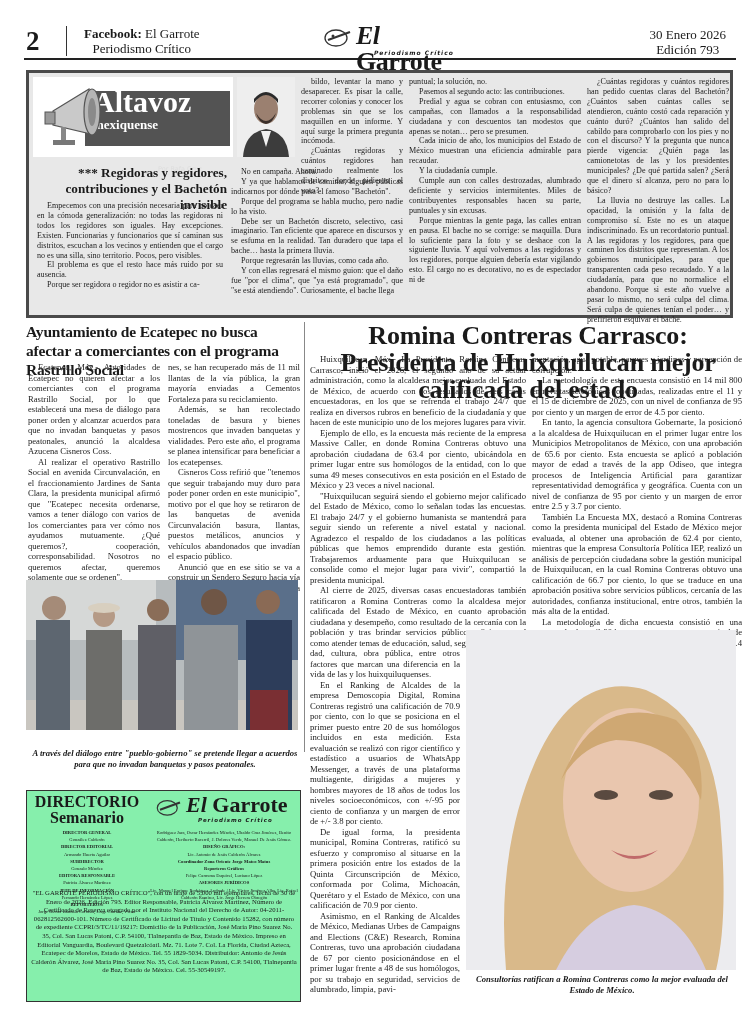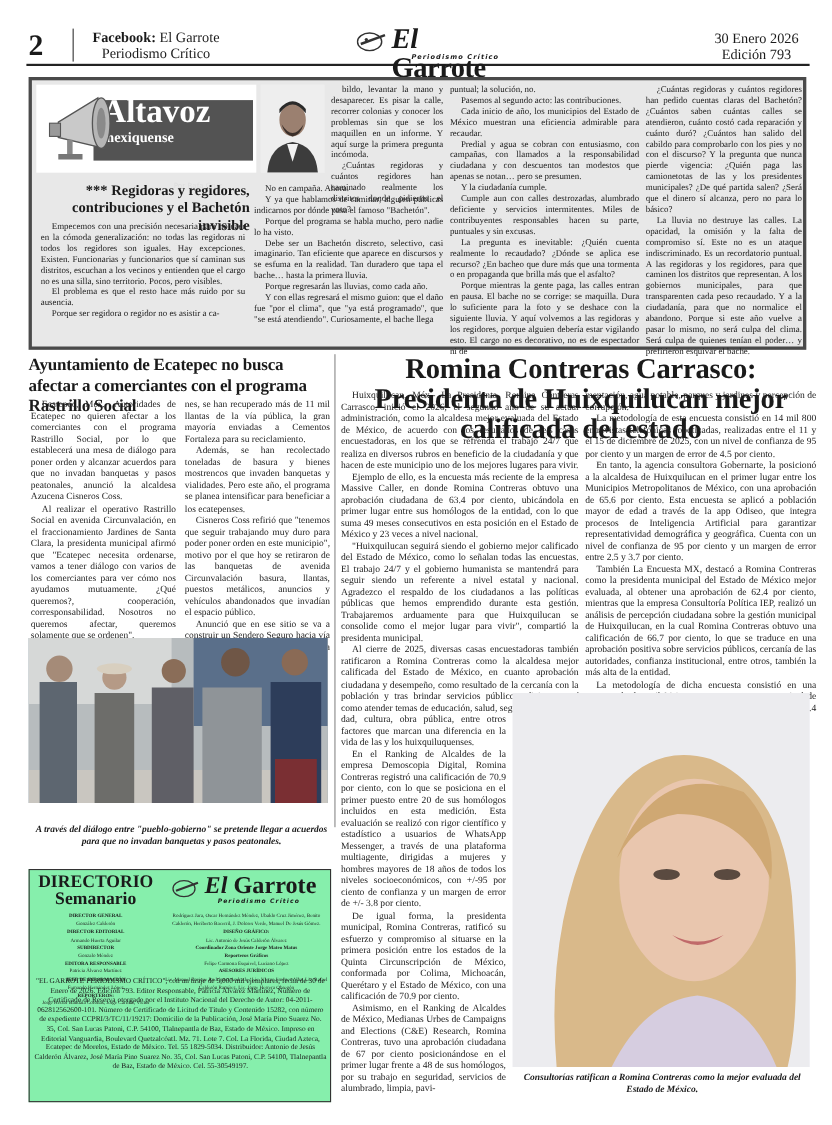--- a/index.html
+++ b/index.html
@@ -122,25 +122,24 @@
     <p>No en campaña. Ahora.</p>
     <p>Y ya que hablamos de caminar, alguien públicas indicarnos por dónde pasa el famoso "Bachetón".</p>
     <p>Porque del programa se habla mucho, pero nadie lo ha visto.</p>
     <p>Debe ser un Bachetón discreto, selectivo, casi imaginario. Tan eficiente que aparece en discursos y se esfuma en la realidad. Tan duradero que tapa el bache… hasta la primera lluvia.</p>
     <p>Porque regresarán las lluvias, como cada año.</p>
     <p>Y con ellas regresará el mismo guion: que el daño fue "por el clima", que "ya está programado", que "se está atendiendo". Curiosamente, el bache llega</p>
   </div>
   <div class="op-col" style="left:380px; top:4px; width:172px;">
     <p style="text-indent:0">puntual; la solución, no.</p>
     <p>Pasemos al segundo acto: las contribuciones.</p>
+    <p>Predial y agua se cobran con entusiasmo, con campañas, con llamados a la responsabilidad ciudadana y con descuentos tan modestos que apenas se notan… pero se presumen.</p>
     <p>Cada inicio de año, los municipios del Estado de México muestran una eficiencia admirable para recaudar.</p>
-    <p>Predial y agua se cobran con entusiasmo, con campañas, con llamados a la responsabilidad ciudadana y con descuentos tan modestos que apenas se notan… pero se presumen.</p>
     <p>Y la ciudadanía cumple.</p>
     <p>Cumple aun con calles destrozadas, alumbrado deficiente y servicios intermitentes. Miles de contribuyentes responsables hacen su parte, puntuales y sin excusas.</p>
-    <p>La pregunta es inevitable: ¿Quién cuenta realmente lo recaudado? ¿Dónde se aplica ese recurso? ¿En bacheo que dure más que una tormenta o en propaganda que brilla más que el asfalto?</p>
     <p>Porque mientras la gente paga, las calles entran en pausa. El bache no se corrige: se maquilla. Dura lo suficiente para la foto y se deshace con la siguiente lluvia. Y aquí volvemos a las regidoras y los regidores, porque alguien debería estar vigilando esto. El cargo no es decorativo, no es de espectador ni de</p>
   </div>
   <div class="op-col" style="left:558px; top:4px; width:142px;">
     <p>¿Cuántas regidoras y cuántos regidores han pedido cuentas claras del Bachetón? ¿Cuántos saben cuántas calles se atendieron, cuánto costó cada reparación y cuánto duró? ¿Cuántos han salido del cabildo para comprobarlo con los pies y no con el discurso? Y la pregunta que nunca pierde vigencia: ¿Quién paga las camionetotas de las y los presidentes municipales? ¿De qué partida salen? ¿Será que el dinero sí alcanza, pero no para lo básico?</p>
     <p>La lluvia no destruye las calles. La opacidad, la omisión y la falta de compromiso sí. Este no es un ataque indiscriminado. Es un recordatorio puntual. A las regidoras y los regidores, para que caminen los distritos que representan. A los gobiernos municipales, para que transparenten cada peso recaudado. Y a la ciudadanía, para que no normalice el abandono. Porque si este año vuelve a pasar lo mismo, no será culpa del clima. Será culpa de quienes tenían el poder… y prefirieron esquivar el bache.</p>
   </div>
 </div>
 
 <div class="ec-head">Ayuntamiento de Ecatepec no busca afectar a comerciantes con el programa Rastrillo Social</div>
 <div class="ec-col" style="left:28px; top:362px; width:132px;">

